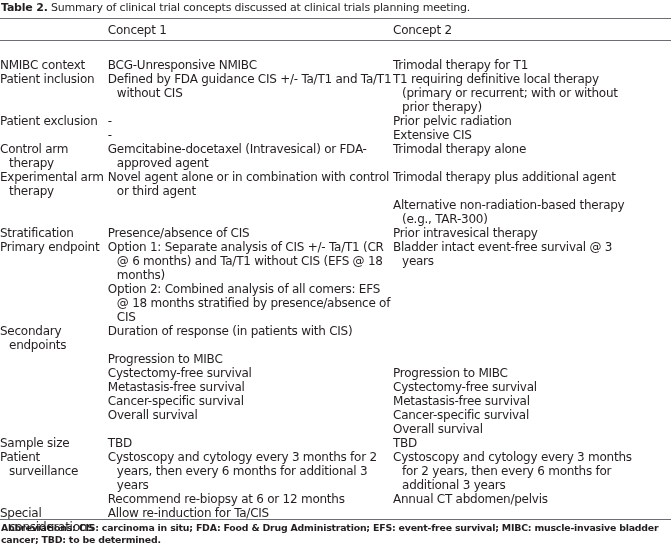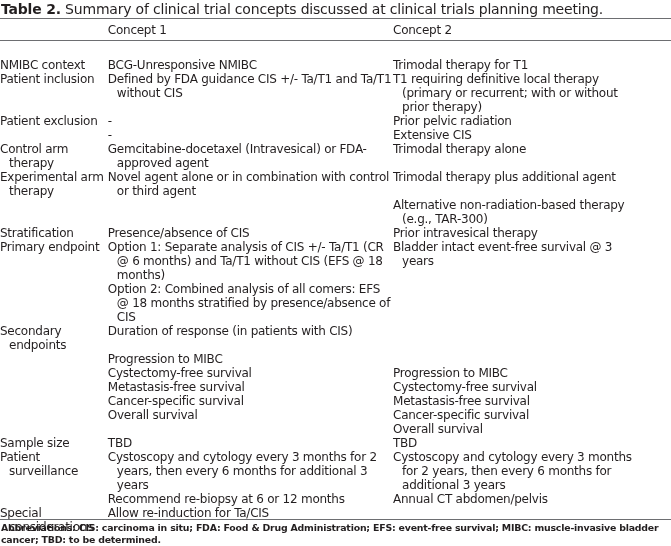--- a/index.html
+++ b/index.html
@@ -1,21 +1,21 @@
 <!DOCTYPE html>
 <html><head>
 <meta charset="utf-8">
 <style>
   html, body { margin: 0; padding: 0; background: #ffffff; }
   body {
     width: 671px; height: 546px; overflow: hidden; position: relative;
     font-family: "DejaVu Sans", sans-serif; color: #231f20;
   }
   .caption {
-    position: absolute; left: 1px; top: 1px; font-size: 14px; letter-spacing: -0.2px;
+    position: absolute; left: 1px; top: 1px; font-size: 11px; letter-spacing: -0.2px;
     white-space: nowrap;
   }
   .caption b { font-weight: bold; }
   .rule { position: absolute; left: 0; width: 671px; background: #6d6e71; }
   .rule.top { top: 18px; height: 1px; }
   .rule.head { top: 40px; height: 1px; }
   .rule.bottom { top: 519px; height: 1px; }
   table.main {
     position: absolute; left: 0; top: 19px; width: 644px;
     border-collapse: collapse; font-size: 12px; letter-spacing: -0.25px;

